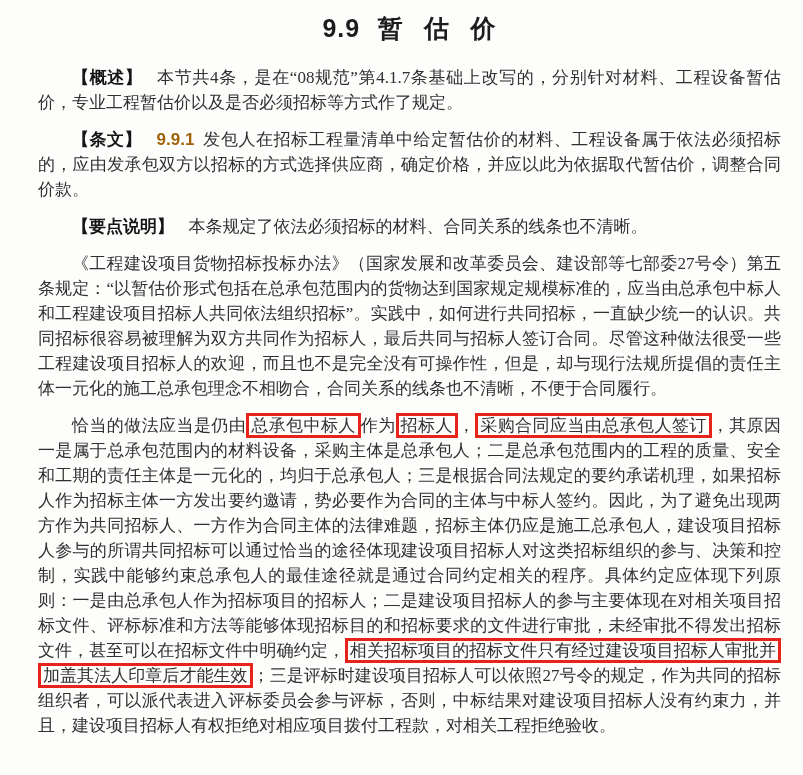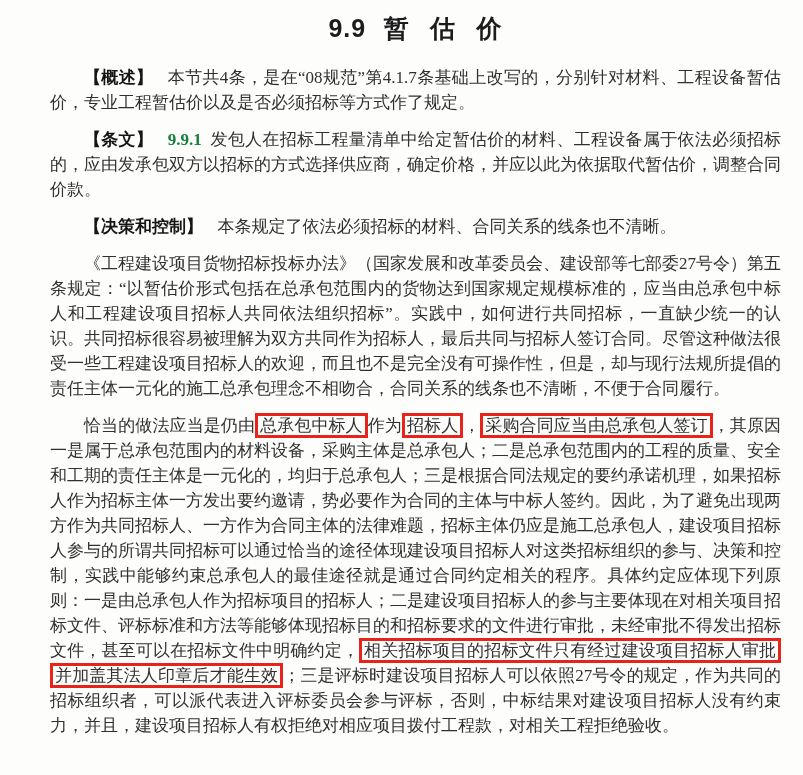--- a/index.html
+++ b/index.html
@@ -8,21 +8,21 @@
     height: 775px;
     background: #fdfdfc;
     color: var(--ink, #2f2f2f);
     font-family: "Liberation Serif", "DejaVu Serif", serif;
     overflow: hidden;
   }
   .page {
     box-sizing: border-box;
     width: 803px;
     height: 591px;
-    padding: 10px 10px 0 38px;
+    padding: 10px 10px 0 26px;
   }
   .doc-title {
     margin: 2px 0 20px 0;
     text-align: center;
     font-family: "Liberation Sans", "DejaVu Sans", sans-serif;
     font-weight: bold;
     font-size: 25px;
     color: #1c1c1c;
     letter-spacing: 1px;
   }
@@ -38,23 +38,23 @@
     line-height: 25px;
     color: #303030;
   }
   .lbl {
     font-family: "Liberation Sans", "DejaVu Sans", sans-serif;
     font-weight: bold;
     color: #151515;
     margin-right: 0.85em;
   }
   .num {
-    font-family: Liberation Serif, serif;
+    font-family: Liberation Sans, sans-serif;
     font-weight: bold;
-    color: #15803d;
+    color: #a16207;
     margin-right: 0.5em;
   }
   .hl {
     border: 3px solid var(--hl, #e8231a);
     padding: 0 2px;
     box-decoration-break: clone;
     -webkit-box-decoration-break: clone;
   }
 </style>
 </head>
@@ -62,19 +62,19 @@
 
 <div class="page">
 
   <h1 class="doc-title"><span>9.9</span><span class="title-chars">暂 估 价</span></h1>
 
   <p class="para"><span class="lbl">【概述】</span><span>本节共4条，是在“08规范”第4.1.7条基础上改写的，分别针对材料、工程设备暂估价，专业工程暂估价以及是否必须招标等方式作了规定。</span></p>
 
   <p class="para"><span class="lbl">【条文】</span><span class="num">9.9.1</span><span>发包人在招标工程量清单中给定暂估价的材料、工程设备属于依法必须招标的，应由发承包双方以招标的方式选择供应商，确定价格，并应以此为依据取代暂估价，调整合同价款。</span></p>
 
 
-  <p class="para"><span class="lbl">【决策和控制】</span><span>本条规定了依法必须招标的材料、合同关系的线条也不清晰。</span></p>
+  <p class="para"><span class="lbl">【要点说明】</span><span>本条规定了依法必须招标的材料、合同关系的线条也不清晰。</span></p>
 
   <p class="para"><span>《工程建设项目货物招标投标办法》（国家发展和改革委员会、建设部等七部委27号令）第五条规定：“以暂估价形式包括在总承包范围内的货物达到国家规定规模标准的，应当由总承包中标人和工程建设项目招标人共同依法组织招标”。实践中，如何进行共同招标，一直缺少统一的认识。共同招标很容易被理解为双方共同作为招标人，最后共同与招标人签订合同。尽管这种做法很受一些工程建设项目招标人的欢迎，而且也不是完全没有可操作性，但是，却与现行法规所提倡的责任主体一元化的施工总承包理念不相吻合，合同关系的线条也不清晰，不便于合同履行。</span></p>
 
   <p class="para"><span>恰当的做法应当是仍由</span><span class="hl">总承包中标人</span><span>作为</span><span class="hl">招标人</span><span>，</span><span class="hl">采购合同应当由总承包人签订</span><span>，其原因一是属于总承包范围内的材料设备，采购主体是总承包人；二是总承包范围内的工程的质量、安全和工期的责任主体是一元化的，均归于总承包人；三是根据合同法规定的要约承诺机理，如果招标人作为招标主体一方发出要约邀请，势必要作为合同的主体与中标人签约。因此，为了避免出现两方作为共同招标人、一方作为合同主体的法律难题，招标主体仍应是施工总承包人，建设项目招标人参与的所谓共同招标可以通过恰当的途径体现建设项目招标人对这类招标组织的参与、决策和控制，实践中能够约束总承包人的最佳途径就是通过合同约定相关的程序。具体约定应体现下列原则：一是由总承包人作为招标项目的招标人；二是建设项目招标人的参与主要体现在对相关项目招标文件、评标标准和方法等能够体现招标目的和招标要求的文件进行审批，未经审批不得发出招标文件，甚至可以在招标文件中明确约定，</span><span class="hl">相关招标项目的招标文件只有经过建设项目招标人审批并加盖其法人印章后才能生效</span><span>；三是评标时建设项目招标人可以依照27号令的规定，作为共同的招标组织者，可以派代表进入评标委员会参与评标，否则，中标结果对建设项目招标人没有约束力，并且，建设项目招标人有权拒绝对相应项目拨付工程款，对相关工程拒绝验收。</span></p>
 
 </div>
 
 </body></html>

